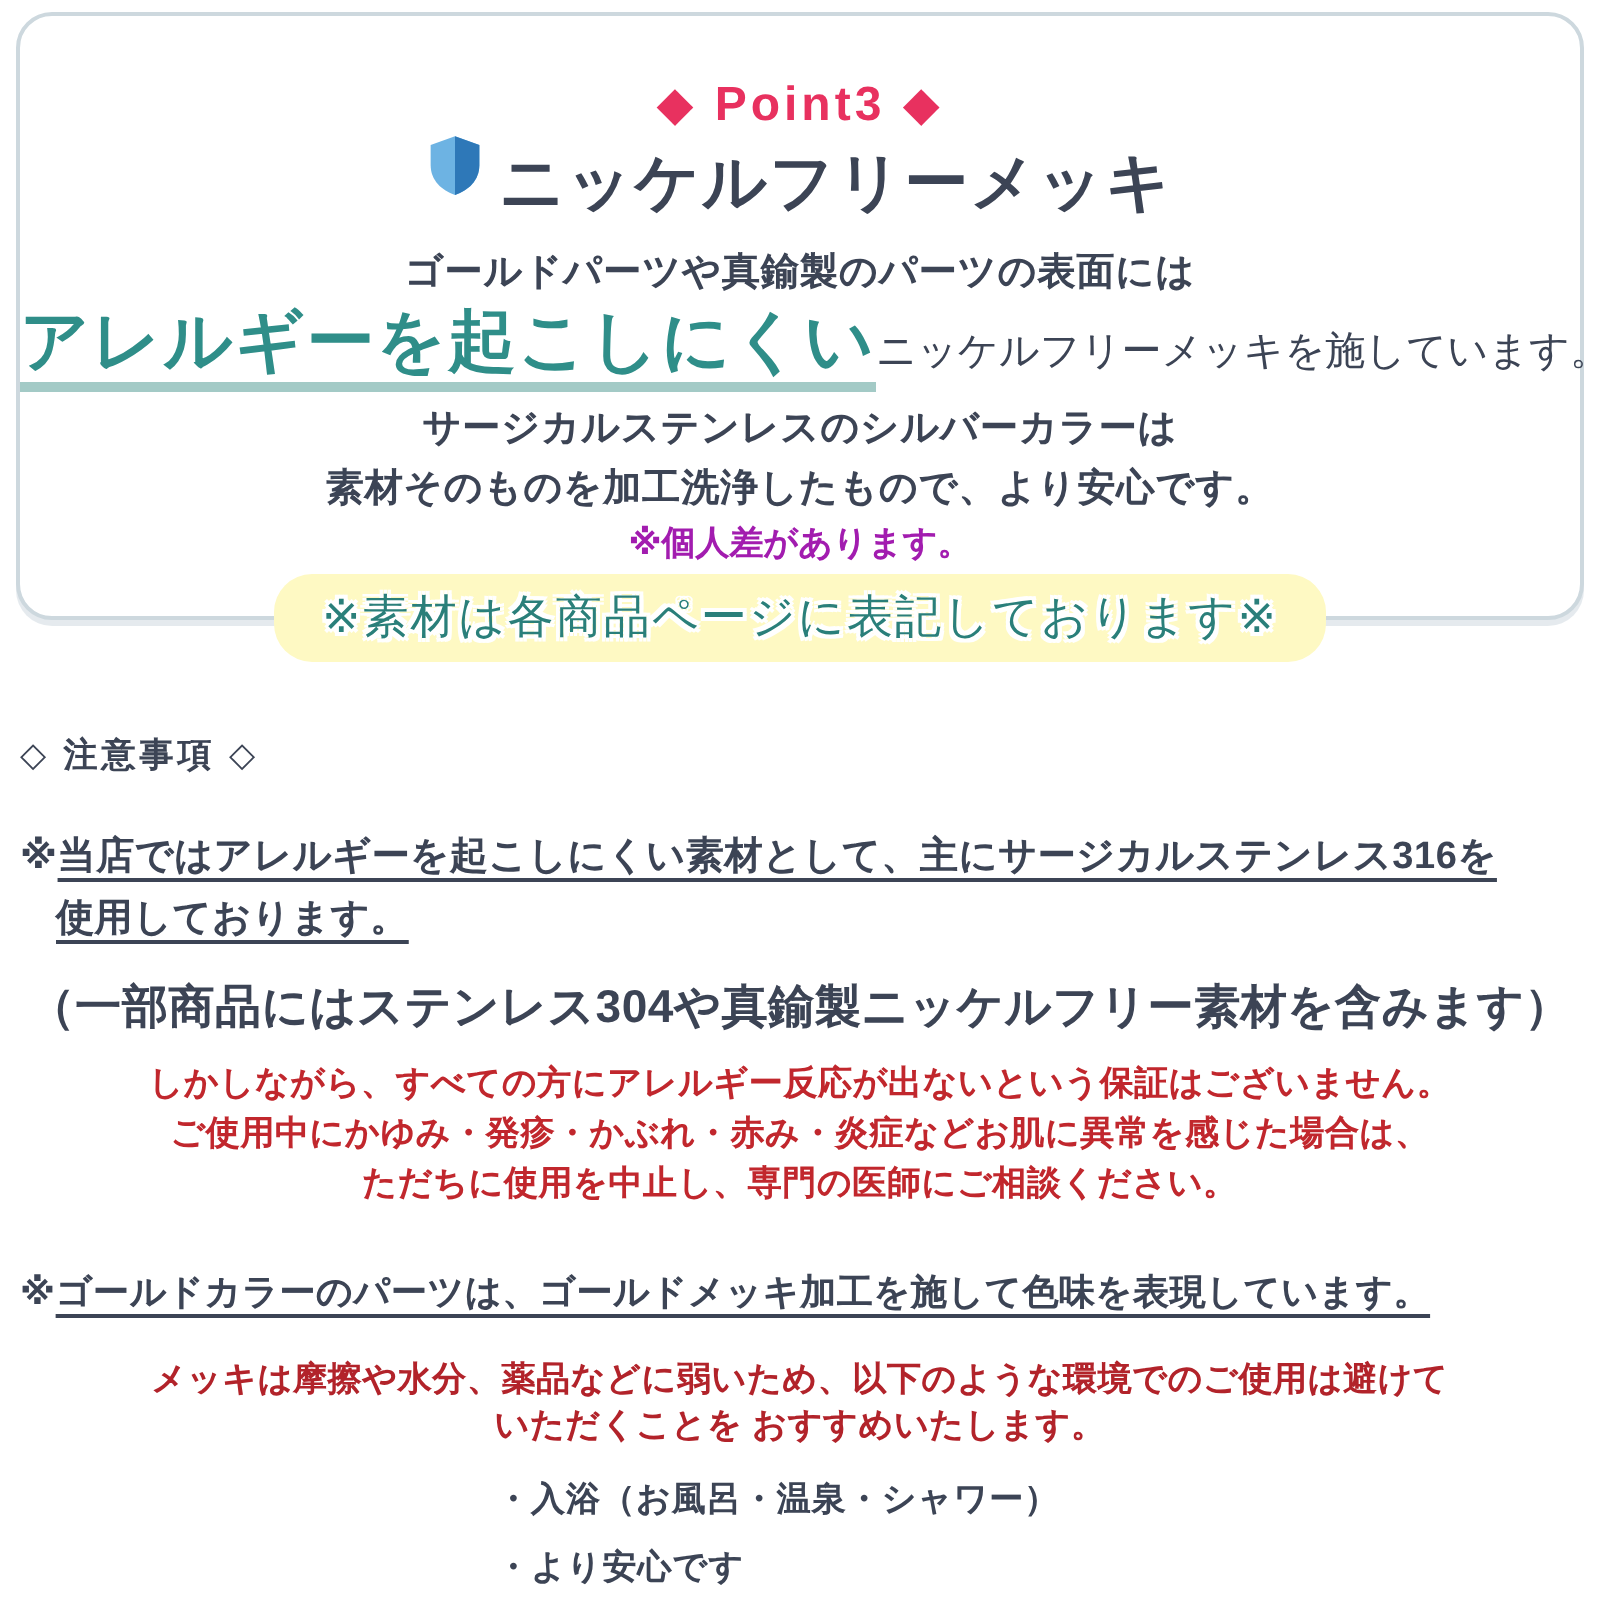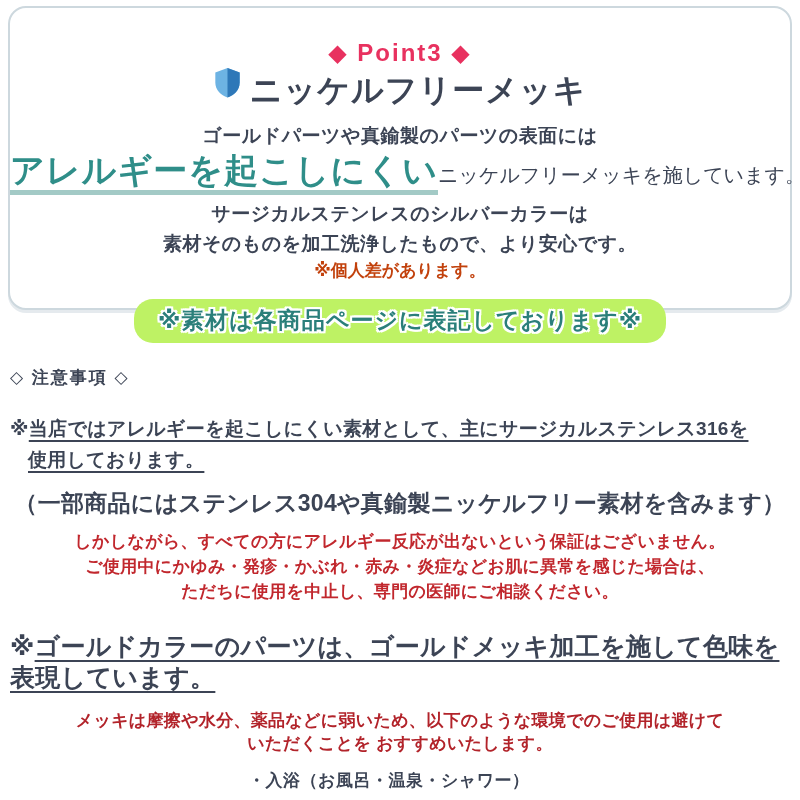--- a/index.html
+++ b/index.html
@@ -28,25 +28,25 @@
     font-size:32px;font-weight:bold;color:#3c4455;letter-spacing:1px;
   }
   .line-sub{font-size:19px;font-weight:bold;line-height:26px;margin-top:10px;letter-spacing:.5px;}
   .big-line{line-height:44px;white-space:nowrap;font-family:Liberation Serif, serif;}
   .big-line .hl{
     color:#2f8e89;font-size:34px;font-weight:bold;letter-spacing:1px;
     border-bottom:5px solid #a3cac6;padding-bottom:1px;
   }
   .big-line .rest{font-size:20px;font-weight:500;color:#3c4455;}
   .line-normal{font-size:19px;font-weight:bold;line-height:30px;letter-spacing:.5px;}
-  .red-note{color:#c2410c;font-size:17px;font-weight:bold;line-height:24px;}
+  .red-note{color:#a21caf;font-size:17px;font-weight:bold;line-height:24px;}
   .pill{
-    display:block;width:fit-content;margin:16px auto 0 auto;
-    background:#bef264;border-radius:19px;padding:6px 24px 7px 24px;
-    color:#2a7f7a;font-size:23px;font-weight:bold;letter-spacing:1px;
+    display:block;width:fit-content;margin:3px auto 0 auto;
+    background:#fef9c3;border-radius:19px;padding:6px 24px 7px 24px;
+    color:#2a7f7a;font-size:23px;font-weight:normal;letter-spacing:1px;
     text-shadow:-2px -2px 0 #fff,2px -2px 0 #fff,-2px 2px 0 #fff,2px 2px 0 #fff,
                 0 -2px 0 #fff,0 2px 0 #fff,-2px 0 0 #fff,2px 0 0 #fff;
   }
   .notes{padding:0 10px;}
   .notes-title{
     text-align:left;margin-top:58px;font-size:17px;font-weight:600;
     color:#3c4455;letter-spacing:2px;line-height:20px;
   }
   .para-underlined{
     margin-top:25px;font-size:19px;font-weight:bold;line-height:31px;
@@ -57,21 +57,21 @@
   }
   .para-underlined .l2{margin-left:18px;}
   .paren-line{
     text-align:center;margin-top:17px;font-size:23px;font-weight:bold;
     color:#3c4455;letter-spacing:.3px;line-height:22px;
   }
   .warning{
     text-align:center;margin-top:15px;color:#c1272d;
     font-size:17px;font-weight:bold;line-height:25px;letter-spacing:.3px;
   }
-  .para2{margin-top:27px;font-size:25px;}
+  .para2{margin-top:27px;font-size:18px;}
   .plating{
     text-align:center;margin-top:16px;color:#b2232a;
     font-size:17px;font-weight:bold;line-height:23px;letter-spacing:.3px;
   }
   .bullet-list{margin-top:17px;padding-left:238px;}
   .bullet-item{
     font-size:17px;font-weight:bold;color:#3c4455;
     line-height:18px;margin-bottom:16px;letter-spacing:.5px;
   }
   .shield{display:block;}

